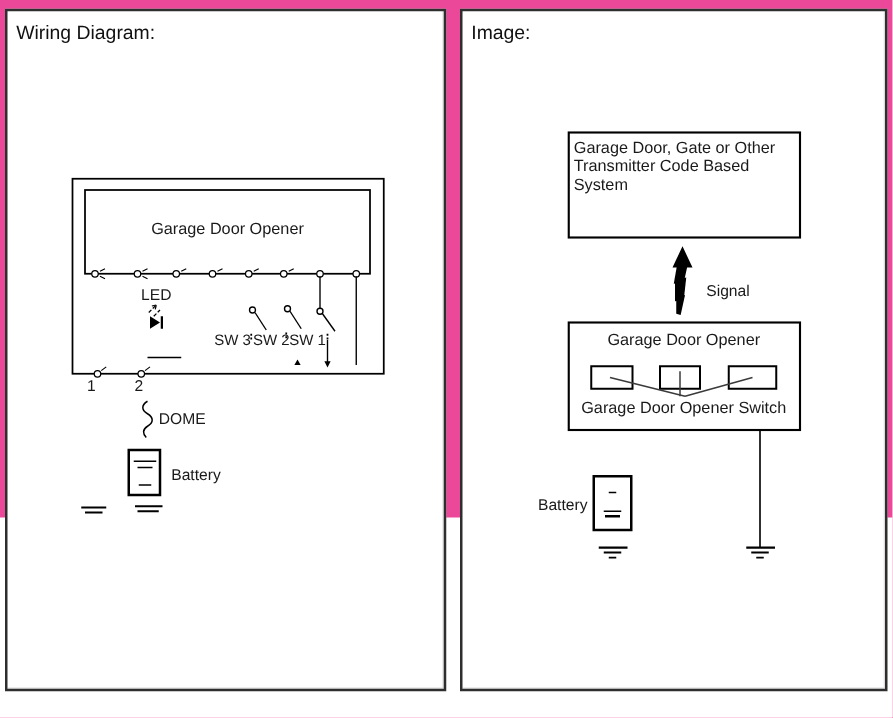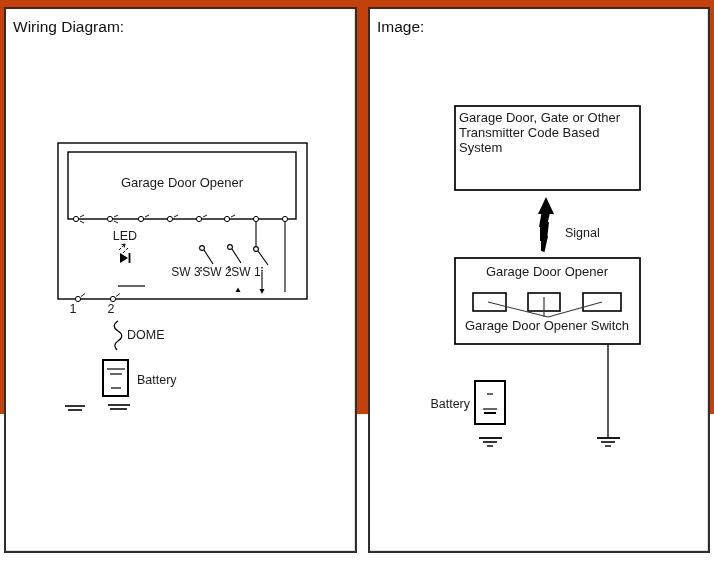--- a/index.html
+++ b/index.html
@@ -3,21 +3,21 @@
 <meta charset="utf-8">
 <style>
   html, body {
     margin: 0; padding: 0;
     width: 714px; height: 574px;
     background: #ffffff;
     font-family: "Liberation Sans", sans-serif;
     color: #000;
     overflow: hidden;
   }
-  .page { position: relative; width: 714px; height: 414px; background: #c2410c; }
+  .page { position: relative; width: 714px; height: 414px; background: #ec4899; }
   .panel {
     position: absolute;
     top: 7px;
     height: 546px;
     border: 2px solid #2e2e2e;
     box-sizing: border-box;
     background: #fff;
     box-shadow: inset -1px -1px 0 #dcdcdc;
   }
   .panel-left  { left: 4px;   width: 353px; }

